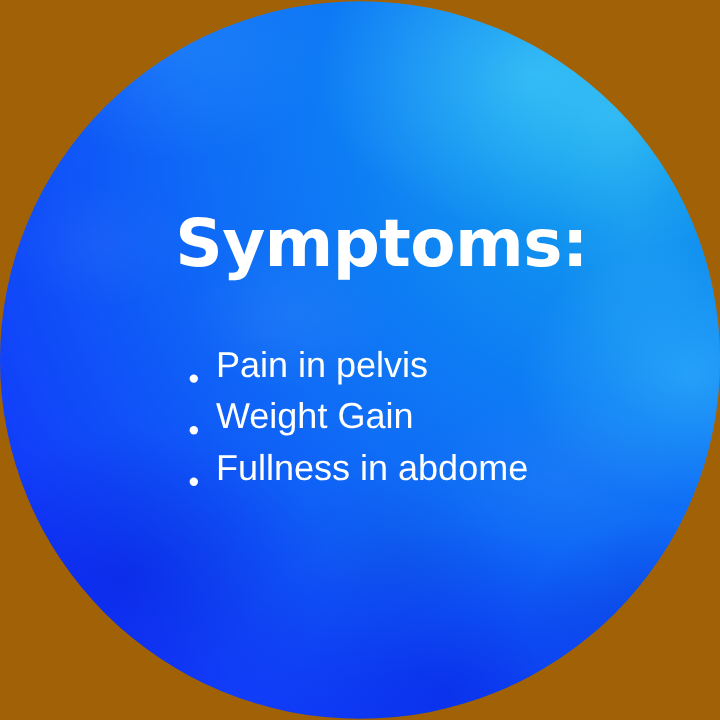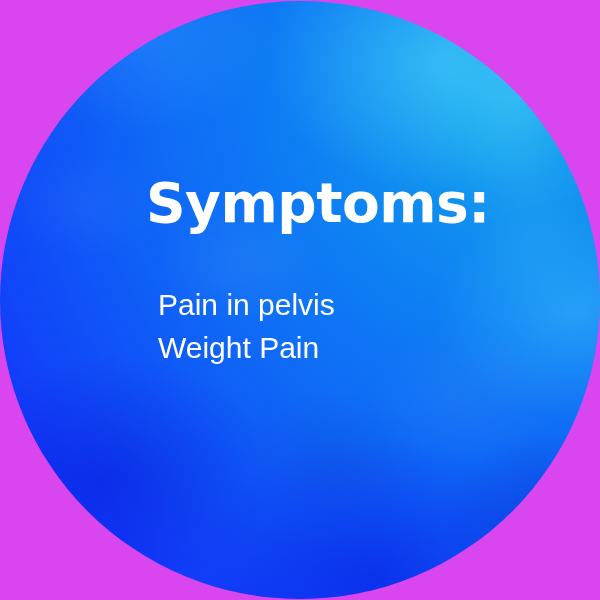--- a/index.html
+++ b/index.html
@@ -11,21 +11,21 @@
   body {
     width: 600px;
     height: 600px;
     overflow: hidden;
   }
 
   #canvas {
     position: relative;
     width: 600px;
     height: 600px;
-    background: #d946ef;
+    background: #a16207;
   }
 
   
   .circle-badge {
     position: absolute;
     left: 0px;
     top: 1px;
     width: 600px;
     height: 598px;
     border-radius: 50%;
@@ -89,24 +89,23 @@
     position: absolute;
     left: 158px;
     top: 283px;
     margin: 0;
     padding: 0;
     list-style: none;
   }
 
   .symptom-item {
     display: flex;
-    align-items: flex-start;
+    align-items: flex-end;
     height: 43px;
     white-space: nowrap;
-    flex-direction: column;
   }
 
   .bullet-dot {
     display: inline-block;
     width: 7px;
     height: 7px;
     min-width: 7px;
     border-radius: 50%;
     background: #FFFFFF;
     margin-right: 15px;
@@ -140,20 +139,24 @@
     <ul class="symptom-list">
 
       <li class="symptom-item">
         <span class="bullet-dot"></span>
         <span class="symptom-label">Pain in pelvis</span>
       </li>
 
 
       <li class="symptom-item">
         <span class="bullet-dot"></span>
-        <span class="symptom-label">Weight Pain</span>
+        <span class="symptom-label">Weight Gain</span>
       </li>
 
+      <li class="symptom-item">
+        <span class="bullet-dot"></span>
+        <span class="symptom-label">Fullness in abdome</span>
+      </li>
 
     </ul>
 
   </div>
 </div>
 
 </body></html>

